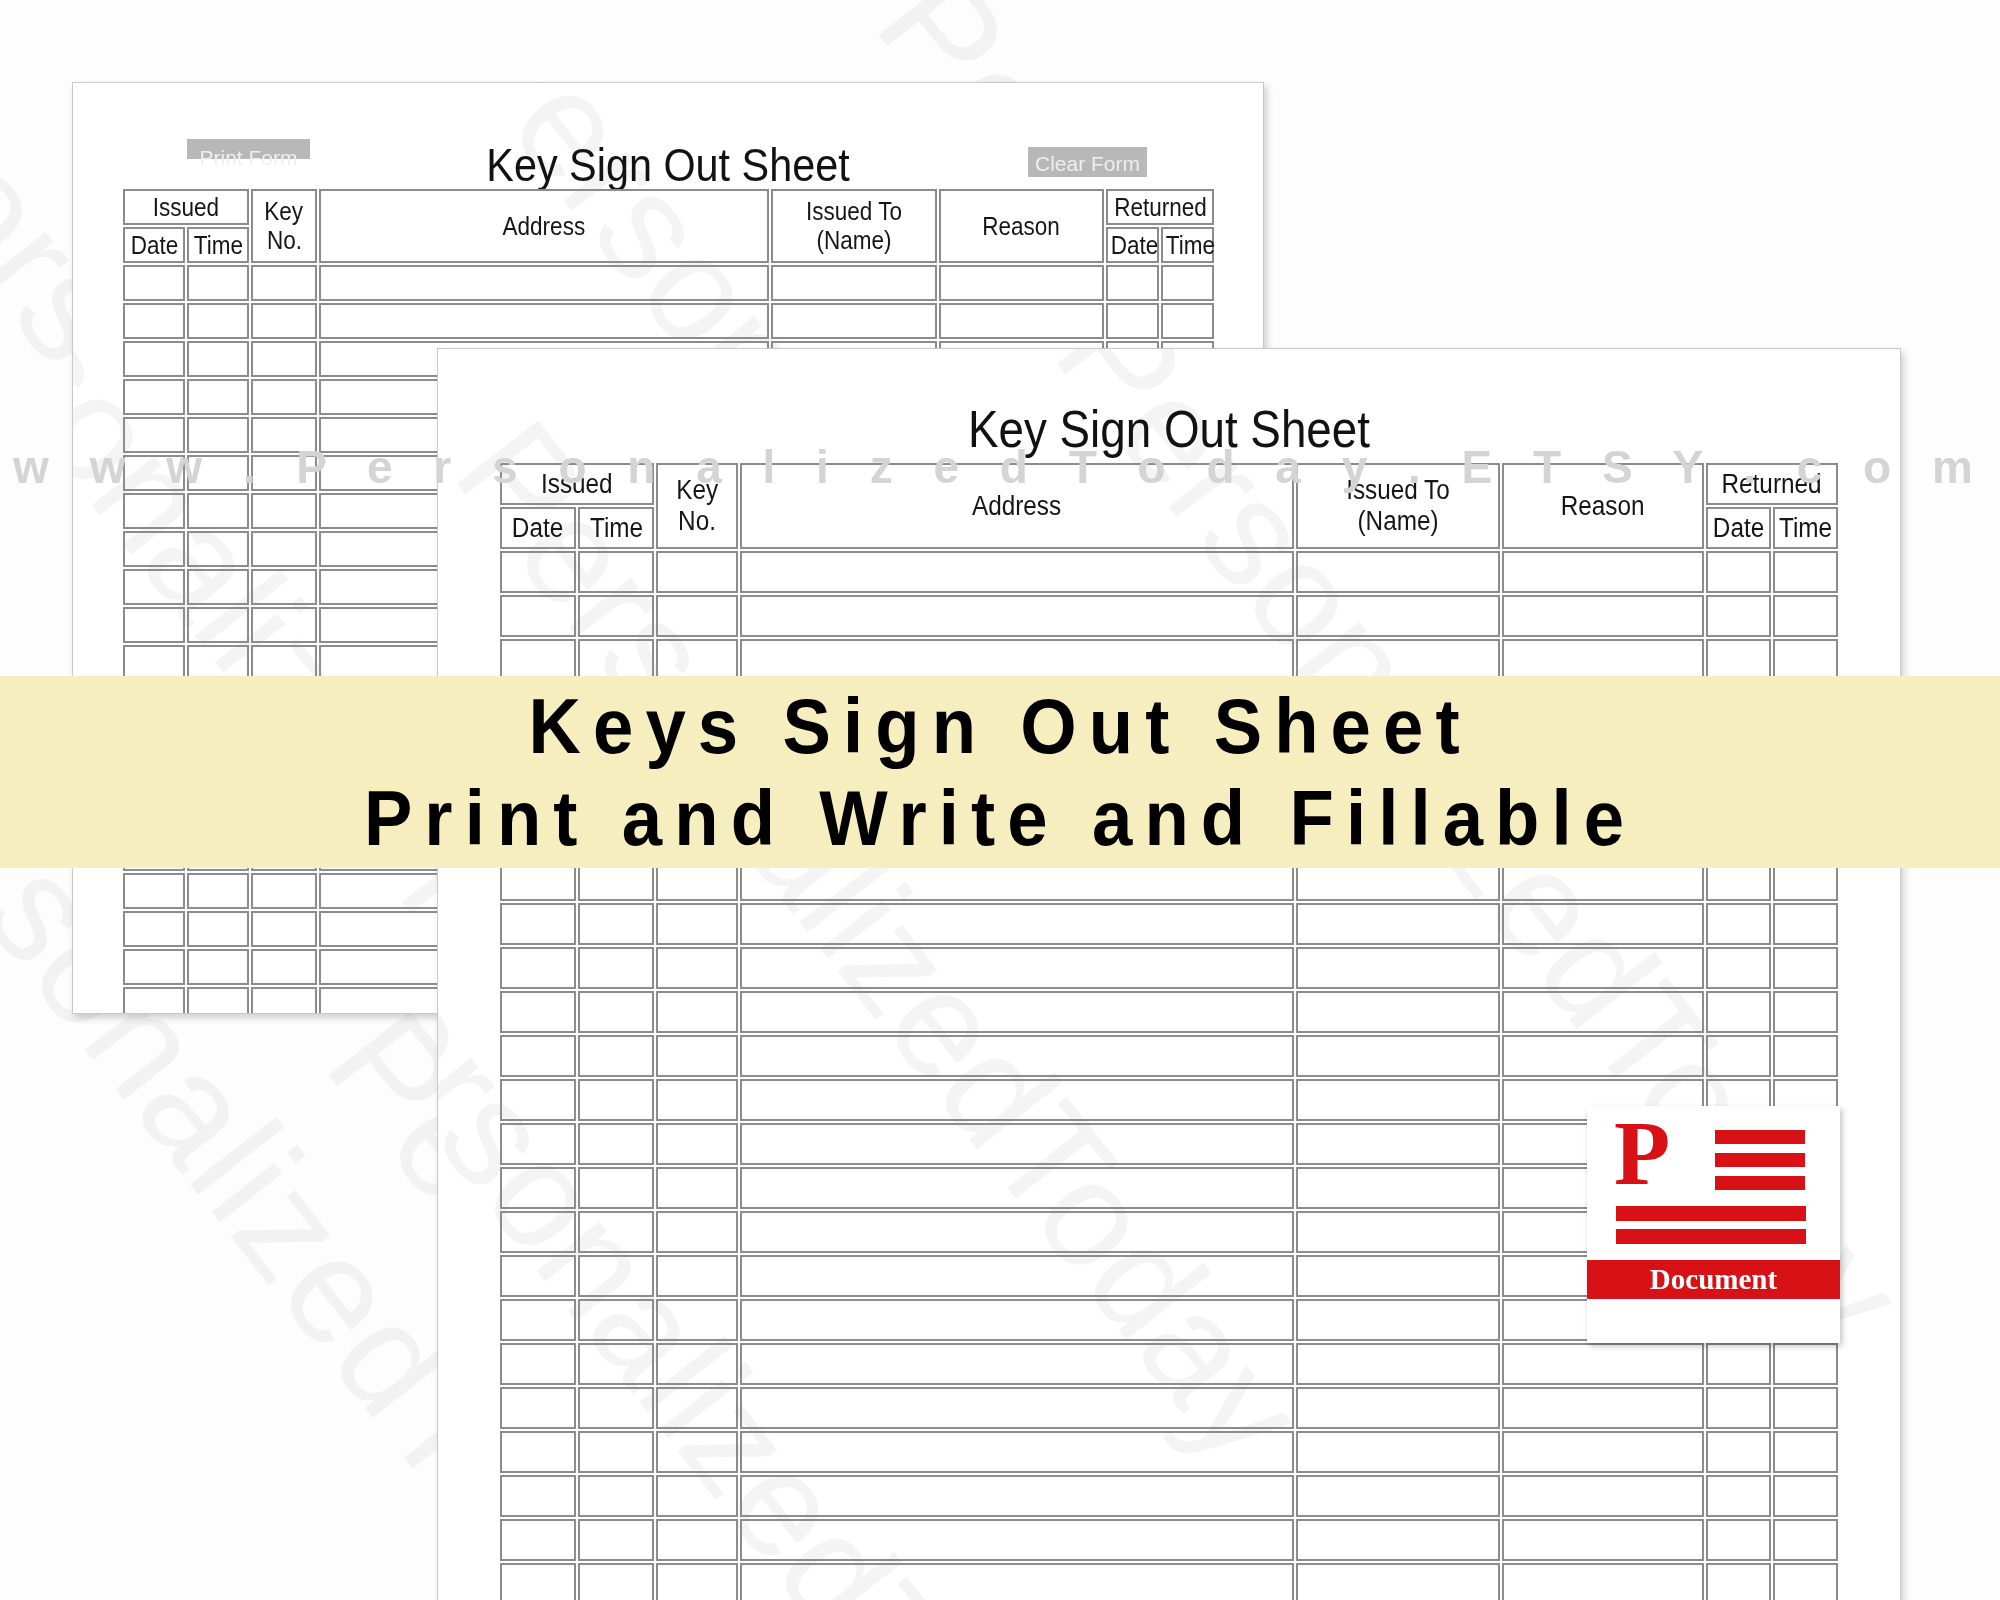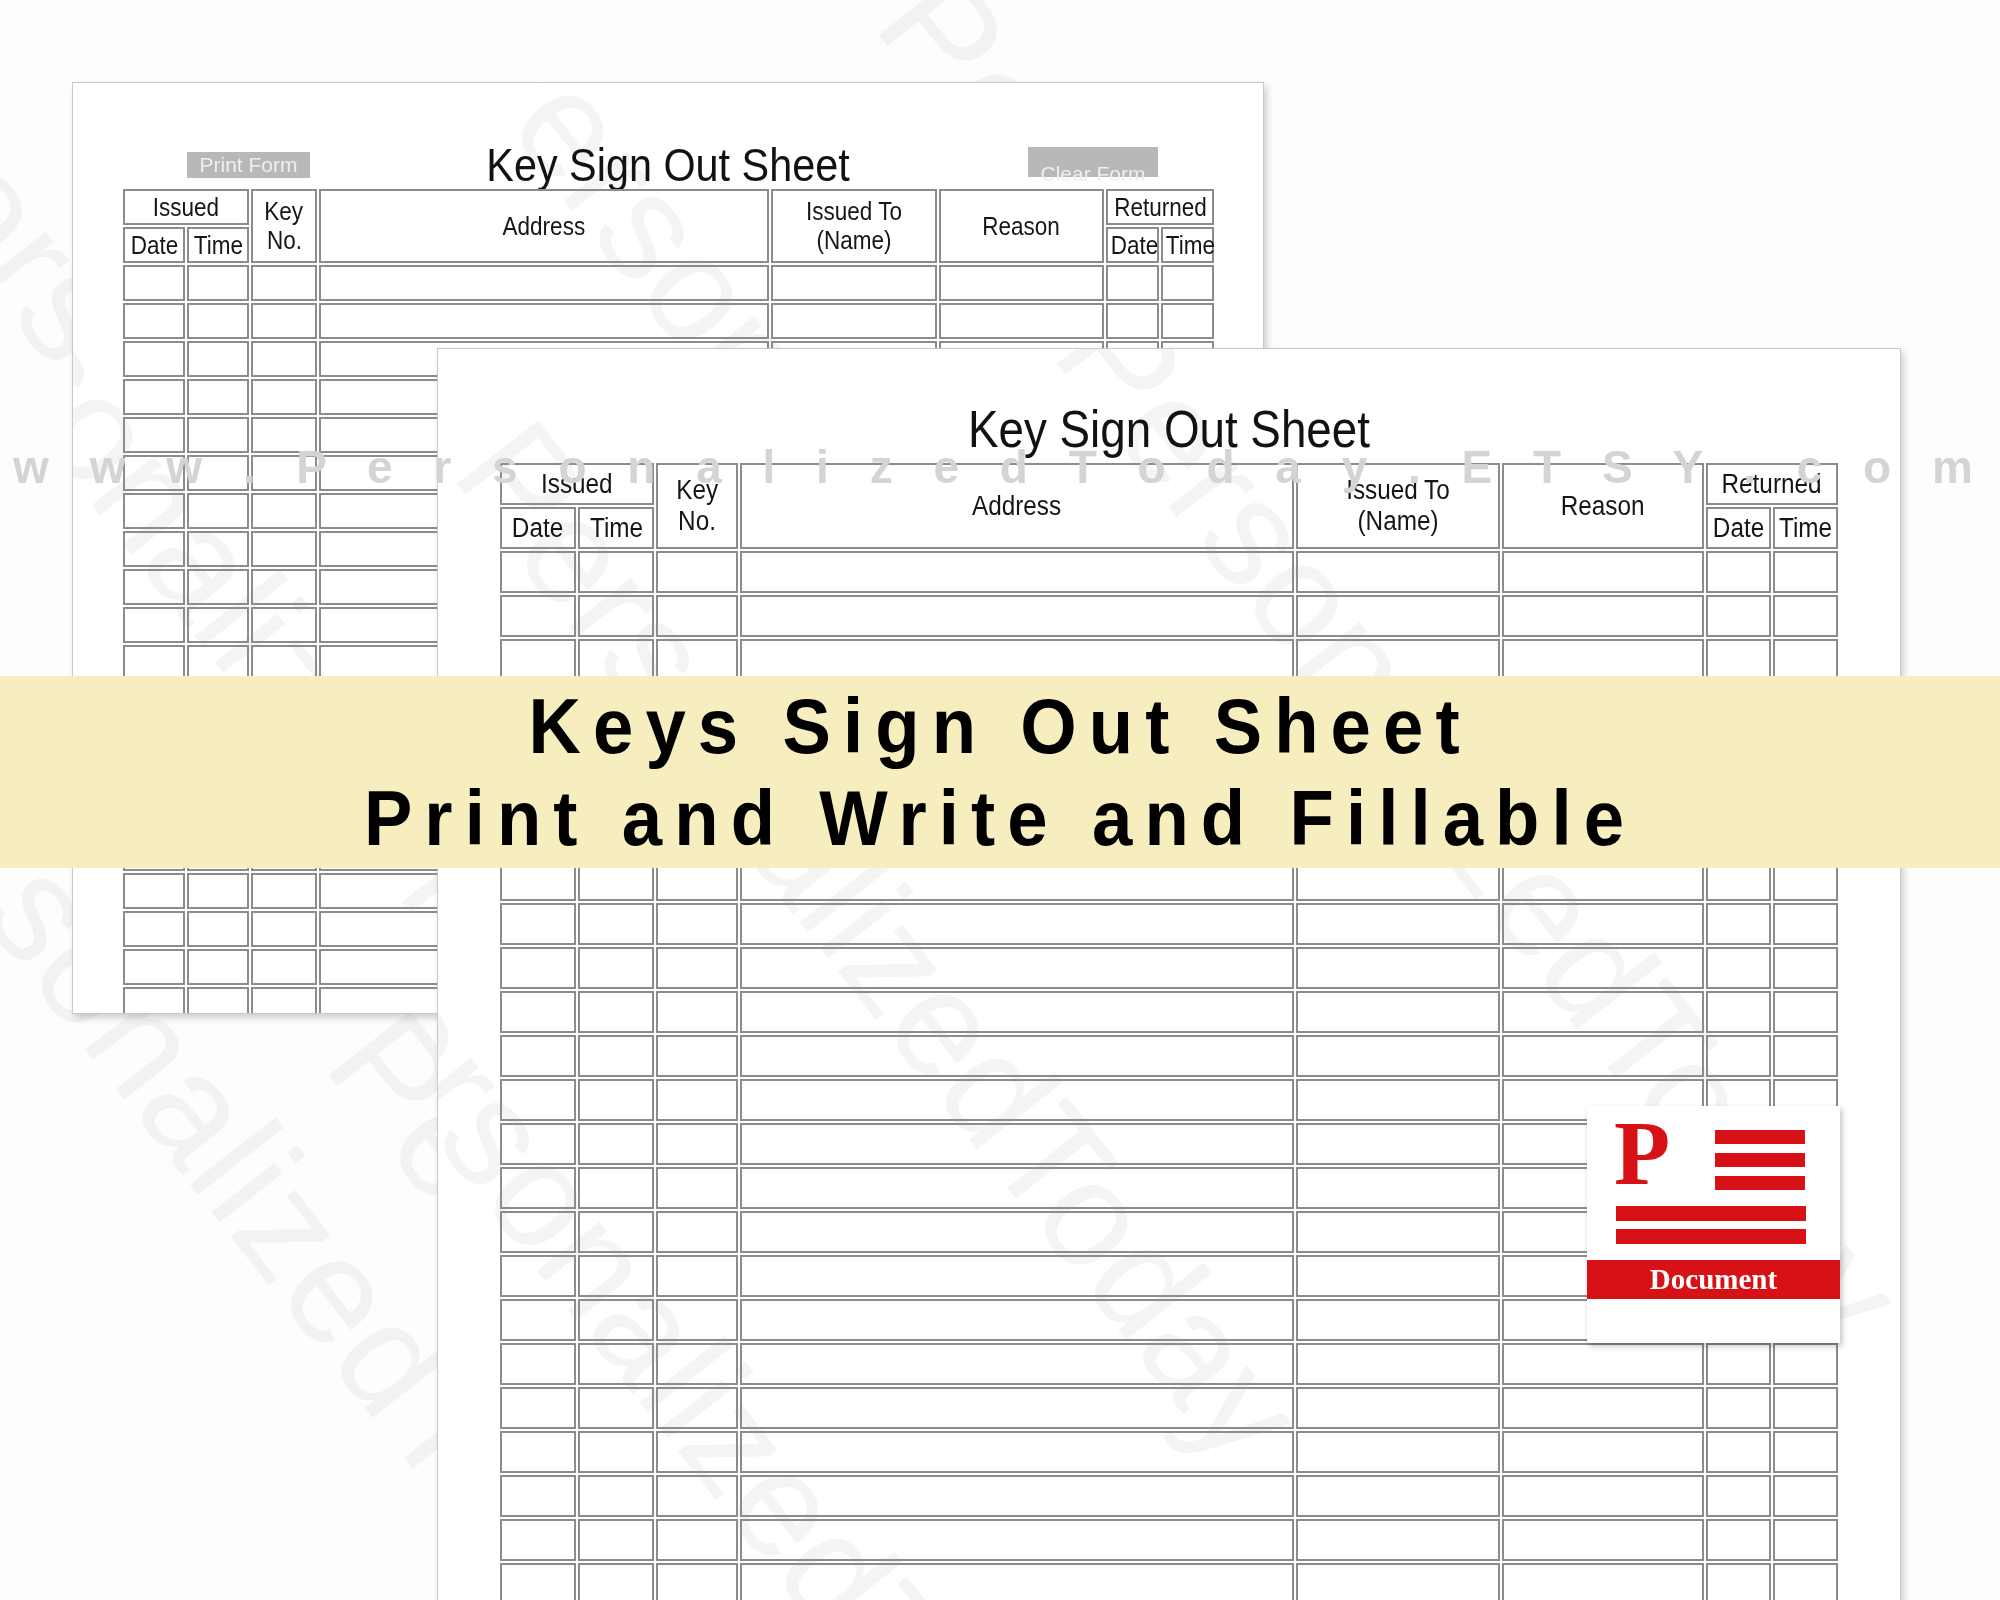--- a/index.html
+++ b/index.html
@@ -87,34 +87,34 @@
     position: absolute;
     background: #b8b8b8;
     color: #efefef;
     text-align: center;
     font-weight: 400;
     line-height: 1;
     z-index: 4;
   }
   .sheet-back .btn-print {
     left: 114px;
-    top: 69px;
+    top: 56px;
     width: 123px;
-    height: 26px;
+    height: 20px;
     font-size: 21px;
-    padding-top: 2px;
+    padding-top: 8px;
     box-sizing: border-box;
   }
   .sheet-back .btn-clear {
     left: 955px;
     top: 64px;
-    width: 130px;
+    width: 119px;
     height: 30px;
     font-size: 21px;
-    padding-top: 16px;
+    padding-top: 6px;
     box-sizing: border-box;
   }
 
   
   .sheet-title {
     position: absolute;
     width: 100%;
     text-align: center;
     font-family: "Liberation Sans", sans-serif;
     font-weight: 400;

